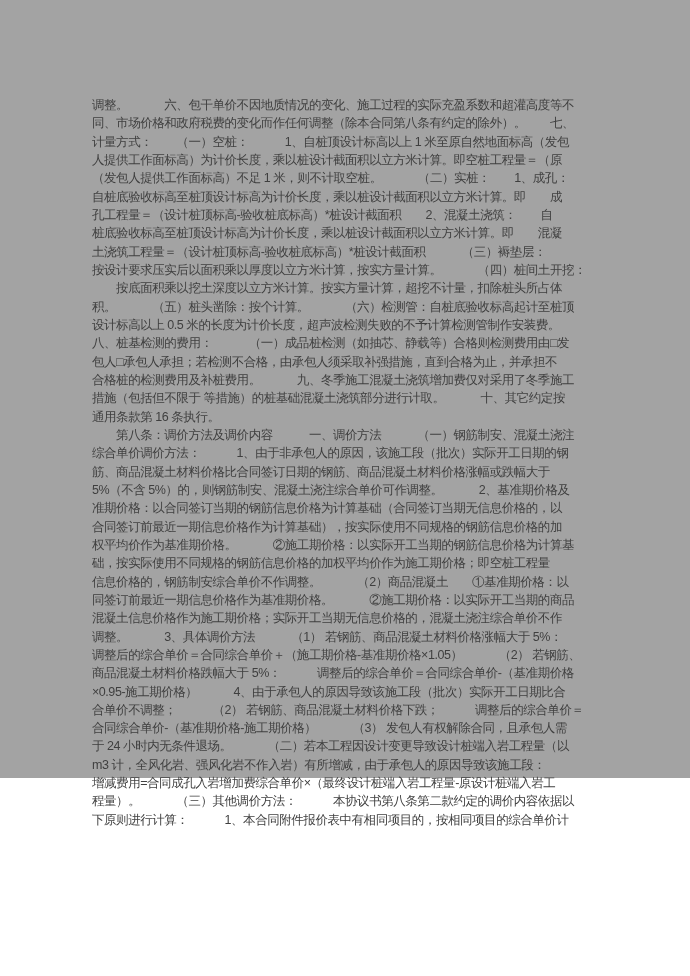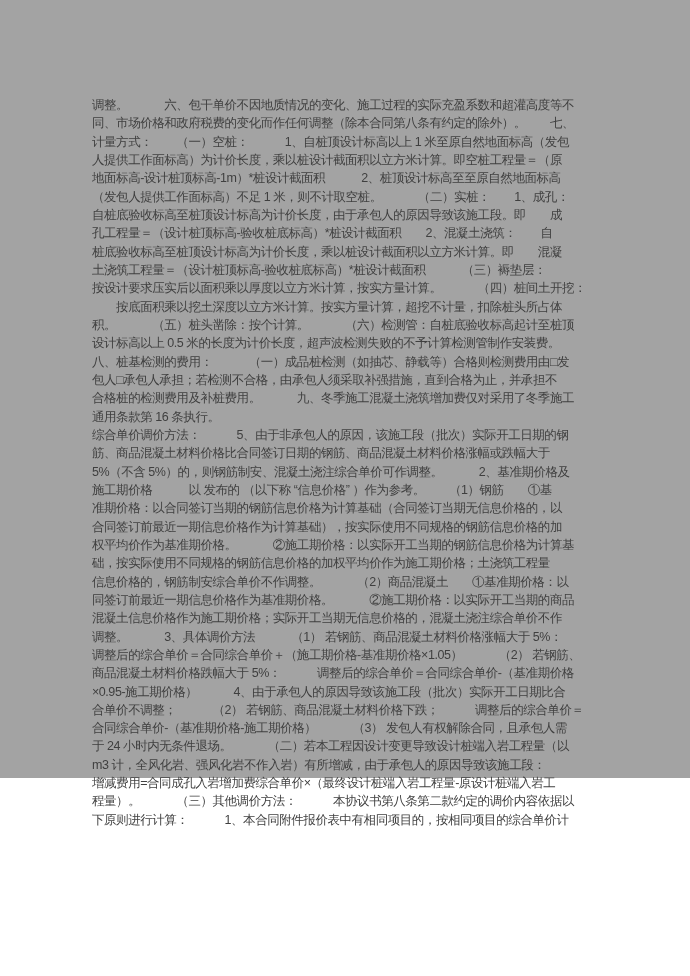--- a/index.html
+++ b/index.html
@@ -33,42 +33,42 @@
 </style>
 </head>
 <body>
 
 <div class="page">
   <div class="text-block">
       <div class="line">调整。　　　六、包干单价不因地质情况的变化、施工过程的实际充盈系数和超灌高度等不</div>
       <div class="line">同、市场价格和政府税费的变化而作任何调整（除本合同第八条有约定的除外）。　　七、</div>
       <div class="line">计量方式：　　（一）空桩：　　　1、自桩顶设计标高以上 1 米至原自然地面标高（发包</div>
       <div class="line">人提供工作面标高）为计价长度，乘以桩设计截面积以立方米计算。即空桩工程量＝（原</div>
-      <div class="line">地面标高-设计桩顶标高-1m）*桩设计截面积　　　2、桩顶设计标高至至原自然地面标高</div>
       <div class="line">（发包人提供工作面标高）不足 1 米，则不计取空桩。　　　（二）实桩：　　1、成孔：</div>
-      <div class="line">自桩底验收标高至桩顶设计标高为计价长度，由于承包人的原因导致该施工段。即　　成</div>
+      <div class="line">自桩底验收标高至桩顶设计标高为计价长度，乘以桩设计截面积以立方米计算。即　　成</div>
       <div class="line">孔工程量＝（设计桩顶标高-验收桩底标高）*桩设计截面积　　2、混凝土浇筑：　　自</div>
       <div class="line">桩底验收标高至桩顶设计标高为计价长度，乘以桩设计截面积以立方米计算。即　　混凝</div>
       <div class="line">土浇筑工程量＝（设计桩顶标高-验收桩底标高）*桩设计截面积　　　（三）褥垫层：</div>
       <div class="line">按设计要求压实后以面积乘以厚度以立方米计算，按实方量计算。　　　（四）桩间土开挖：</div>
       <div class="line">　　按底面积乘以挖土深度以立方米计算。按实方量计算，超挖不计量，扣除桩头所占体</div>
       <div class="line">积。　　　（五）桩头凿除：按个计算。　　　（六）检测管：自桩底验收标高起计至桩顶</div>
       <div class="line">设计标高以上 0.5 米的长度为计价长度，超声波检测失败的不予计算检测管制作安装费。</div>
       <div class="line">八、桩基检测的费用：　　　（一）成品桩检测（如抽芯、静载等）合格则检测费用由□发</div>
       <div class="line">包人□承包人承担；若检测不合格，由承包人须采取补强措施，直到合格为止，并承担不</div>
       <div class="line">合格桩的检测费用及补桩费用。　　　九、冬季施工混凝土浇筑增加费仅对采用了冬季施工</div>
+      <div class="line">措施（包括但不限于 等措施）的桩基础混凝土浇筑部分进行计取。　　　十、其它约定按</div>
       <div class="line">通用条款第 16 条执行。</div>
-      <div class="line">综合单价调价方法：　　　5、由于非承包人的原因，该施工段（批次）实际开工日期的钢</div>
+      <div class="line">　　第八条：调价方法及调价内容　　　一、调价方法　　　（一）钢筋制安、混凝土浇注</div>
+      <div class="line">综合单价调价方法：　　　1、由于非承包人的原因，该施工段（批次）实际开工日期的钢</div>
       <div class="line">筋、商品混凝土材料价格比合同签订日期的钢筋、商品混凝土材料价格涨幅或跌幅大于</div>
       <div class="line">5%（不含 5%）的，则钢筋制安、混凝土浇注综合单价可作调整。　　　2、基准期价格及</div>
-      <div class="line">施工期价格　　　以 发布的 （以下称 “信息价格” ）作为参考。　　（1）钢筋　　①基</div>
       <div class="line">准期价格：以合同签订当期的钢筋信息价格为计算基础（合同签订当期无信息价格的，以</div>
       <div class="line">合同签订前最近一期信息价格作为计算基础），按实际使用不同规格的钢筋信息价格的加</div>
       <div class="line">权平均价作为基准期价格。　　　②施工期价格：以实际开工当期的钢筋信息价格为计算基</div>
-      <div class="line">础，按实际使用不同规格的钢筋信息价格的加权平均价作为施工期价格；土浇筑工程量</div>
+      <div class="line">础，按实际使用不同规格的钢筋信息价格的加权平均价作为施工期价格；即空桩工程量</div>
       <div class="line">信息价格的，钢筋制安综合单价不作调整。　　　（2）商品混凝土　　①基准期价格：以</div>
       <div class="line">同签订前最近一期信息价格作为基准期价格。　　　②施工期价格：以实际开工当期的商品</div>
       <div class="line">混凝土信息价格作为施工期价格；实际开工当期无信息价格的，混凝土浇注综合单价不作</div>
       <div class="line">调整。　　　3、具体调价方法　　　（1） 若钢筋、商品混凝土材料价格涨幅大于 5%：</div>
       <div class="line">调整后的综合单价＝合同综合单价＋（施工期价格-基准期价格×1.05）　　　（2） 若钢筋、</div>
       <div class="line">商品混凝土材料价格跌幅大于 5%：　　　调整后的综合单价＝合同综合单价-（基准期价格</div>
       <div class="line">×0.95-施工期价格）　　　4、由于承包人的原因导致该施工段（批次）实际开工日期比合</div>
       <div class="line">合单价不调整；　　　（2） 若钢筋、商品混凝土材料价格下跌；　　　调整后的综合单价＝</div>
       <div class="line">合同综合单价-（基准期价格-施工期价格）　　　（3） 发包人有权解除合同，且承包人需</div>
       <div class="line">于 24 小时内无条件退场。　　　（二）若本工程因设计变更导致设计桩端入岩工程量（以</div>

